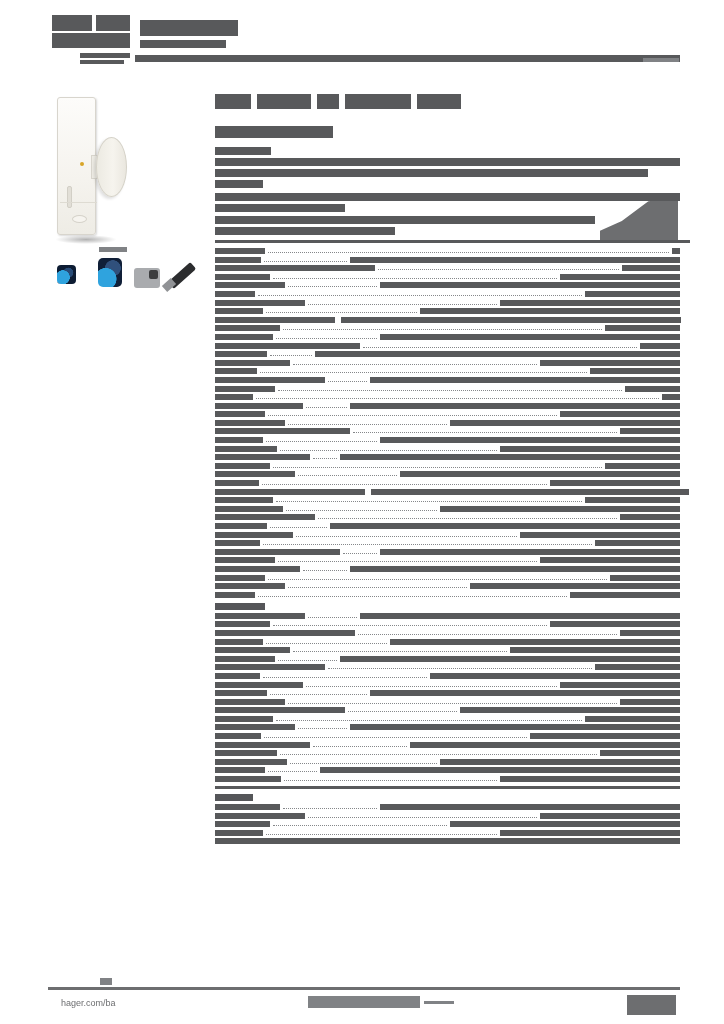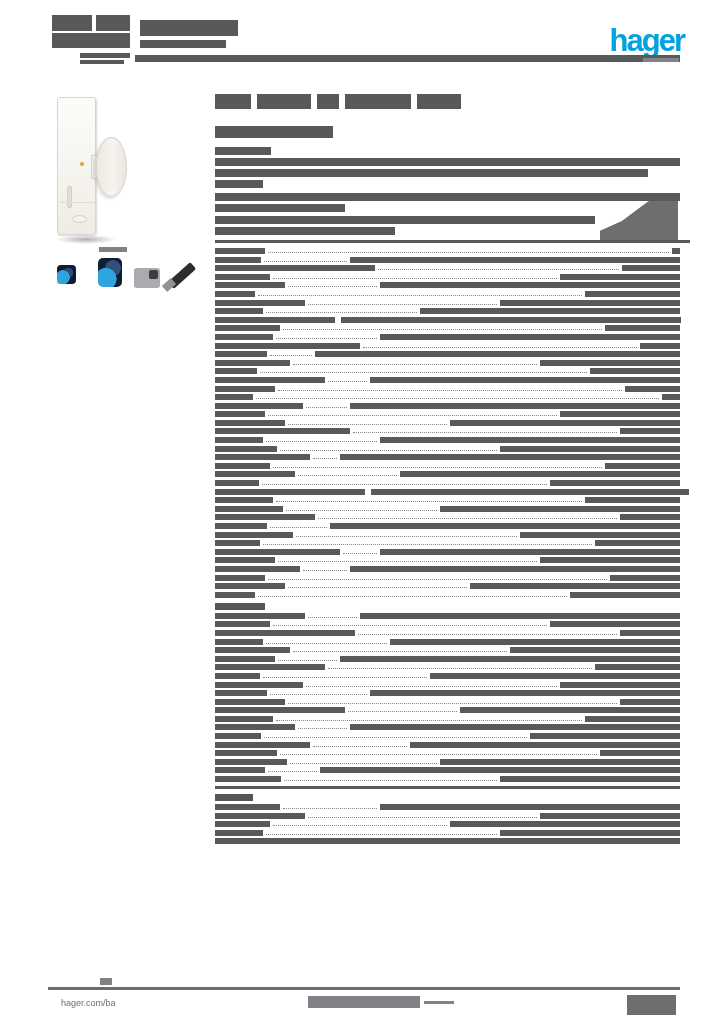--- a/index.html
+++ b/index.html
@@ -63,21 +63,20 @@
   #footer-link{position:absolute;left:57px;top:992px;width:113px;height:22px;background:#ffffff;
       color:#6d6e70;font-size:9px;line-height:22px;padding-left:4px;box-sizing:border-box;}
 </style>
 </head>
 <body>
 
 <div id="page">
 
   <div></div>
 
-  <div id="logo">hager</div>
 
   <div id="device">
     <div class="shadow"></div>
     <div class="body">
       <div class="led"></div>
       <div class="slot"></div>
       <div class="panel">
         <div class="oval"></div>
       </div>
     </div>

